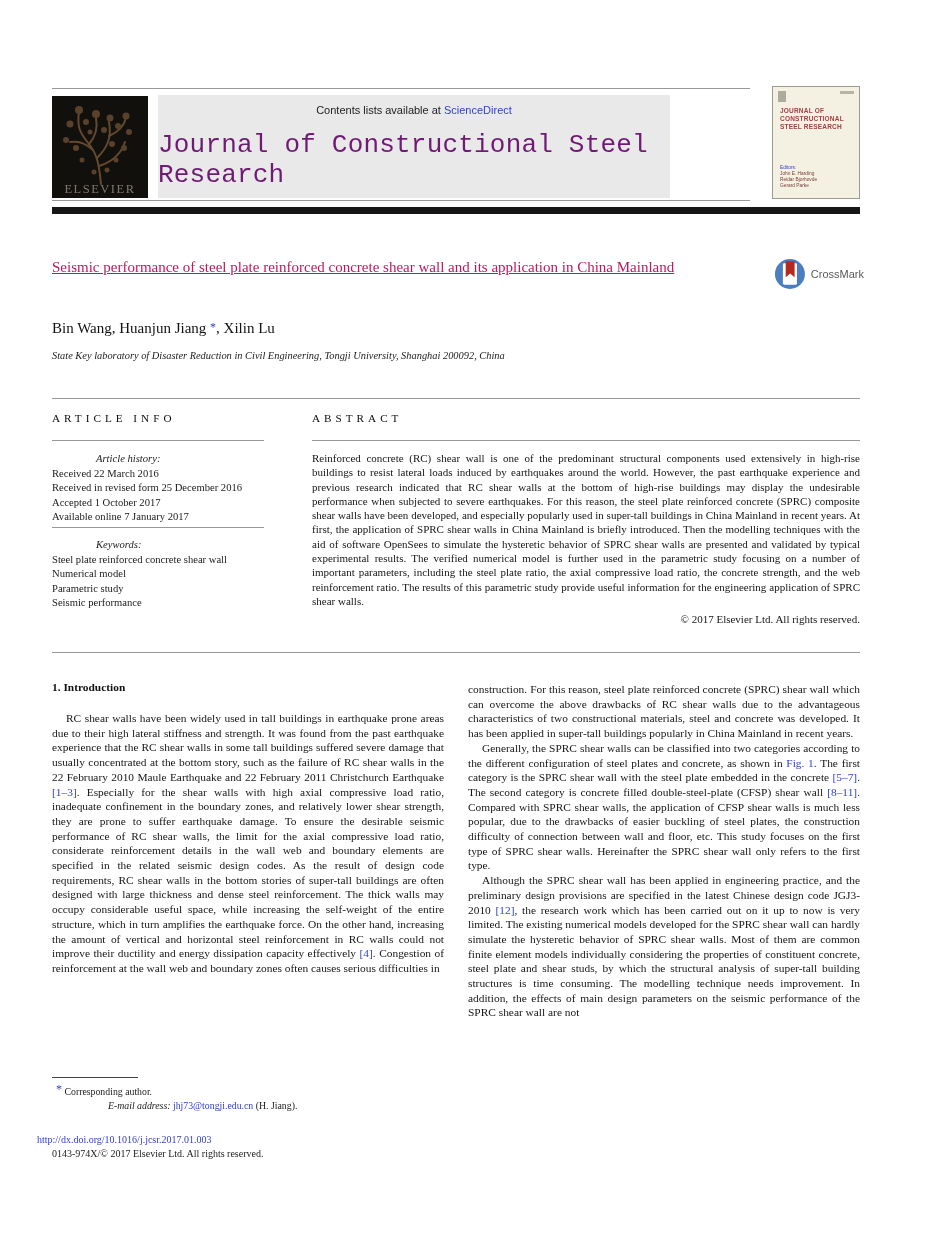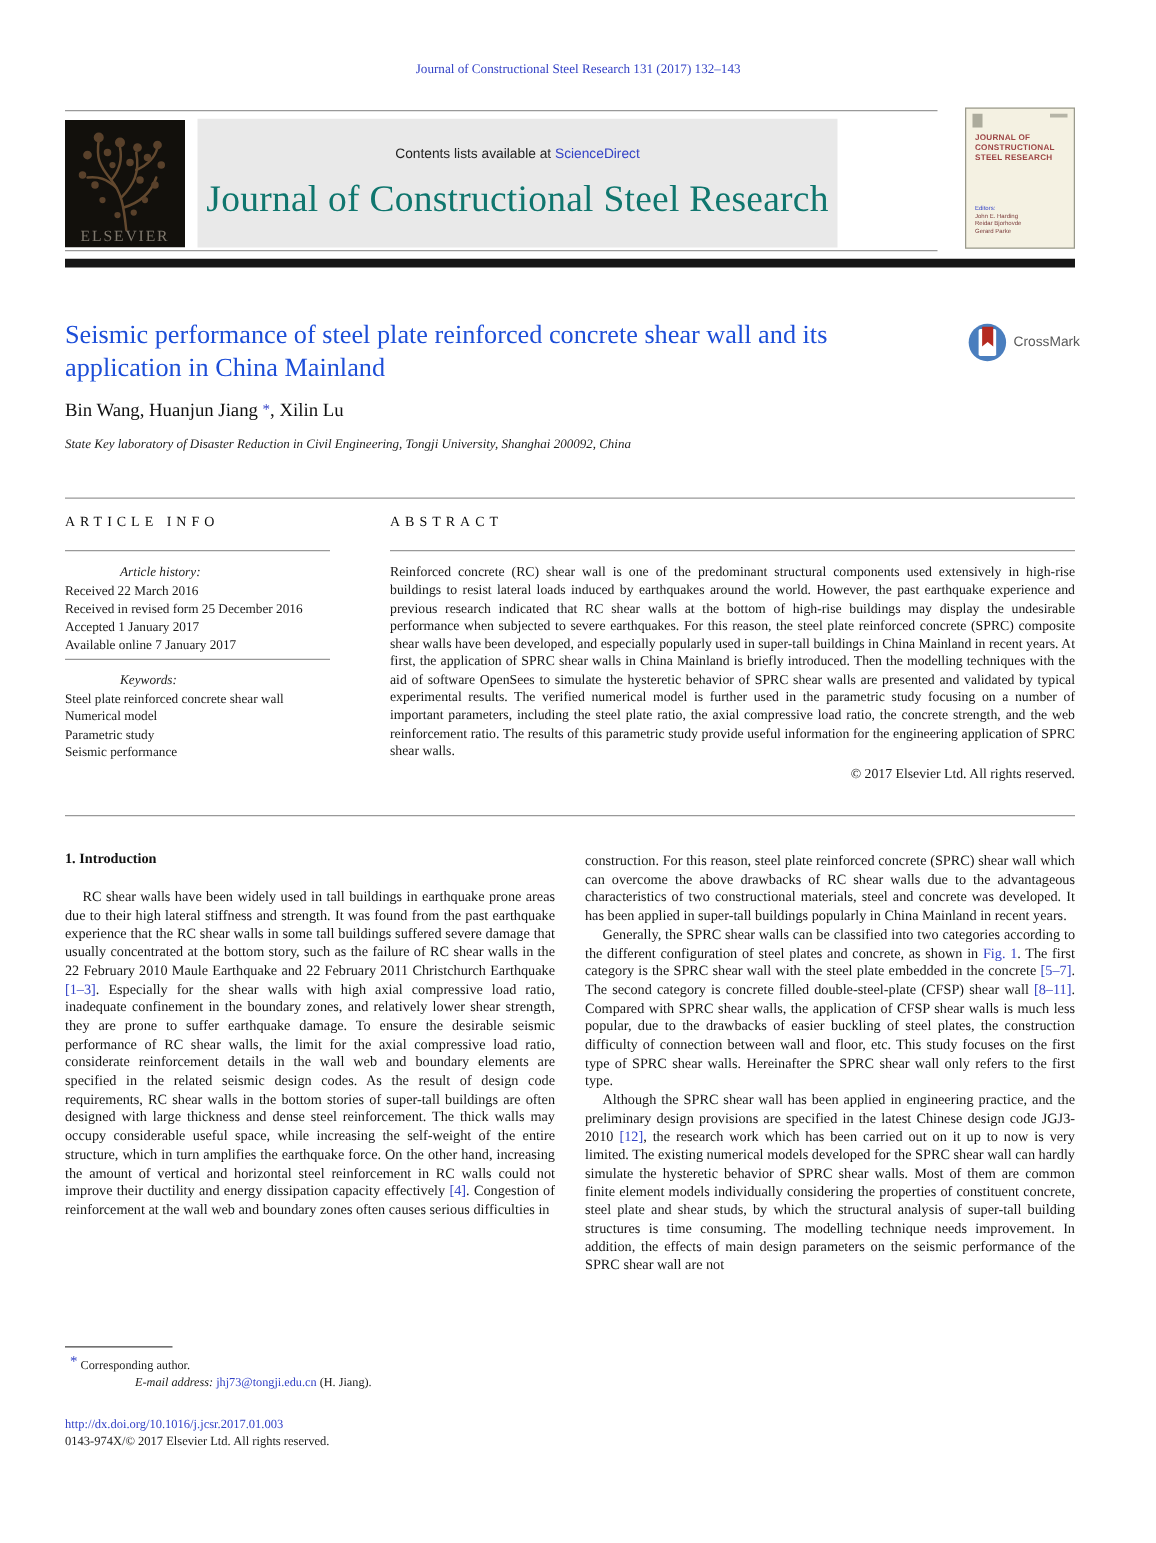--- a/index.html
+++ b/index.html
@@ -20,37 +20,37 @@
   .banner-rule-top { top:88px; left:52px; width:698px; }
   .banner-rule-bottom { top:200px; left:52px; width:698px; }
 
   .elsevier-logo { top:96px; left:52px; width:96px; height:117px; }
 
   .banner-box {
     top:95px; left:158px; width:512px; height:103px; background:#e9e9e9;
     display:flex; flex-direction:column; align-items:center; justify-content:center;
   }
   .contents-line { font-family:"Liberation Sans", sans-serif; font-size:11px; color:#222; margin-bottom:14px; }
-  .journal-banner-title { font-size:30px; color:#0f766e; letter-spacing:0.2px; }
+  .journal-banner-title { font-size:26px; color:#701a75; letter-spacing:0.2px;font-family:Liberation Mono, monospace; }
 
   .cover {
     top:86px; left:772px; width:88px; height:113px;
     background:#f4f1e2; border:1px solid #9a9a8d; overflow:hidden;
   }
   .cover-crest { position:absolute; top:4px; left:5px; width:8px; height:11px; background:#8d8d7f; opacity:.7; }
   .cover-issn { position:absolute; top:4px; right:5px; width:14px; height:3px; background:#9a9a8d; opacity:.7; }
   .cover-title { position:absolute; top:20px; left:7px; right:4px; font-family:"Liberation Sans", sans-serif;
     font-size:6.5px; font-weight:bold; line-height:8px; color:#9c4343; letter-spacing:.2px; }
   .cover-editors { position:absolute; top:78px; left:7px; font-family:"Liberation Sans", sans-serif;
     font-size:4.8px; line-height:6px; color:#7a3b3b; }
   .cover-editors .ed-label { color:#3342c6; }
 
   .black-bar { top:207px; left:52px; width:808px; height:7px; background:#161616; }
 
-  .article-title { top:254px; left:52px; width:700px; font-size:21px; line-height:27px; color:#1d4ed8; }
+  .article-title { top:254px; left:52px; width:700px; font-size:15px; line-height:27px; color:#be185d;text-decoration:underline; }
 
   .crossmark { top:257px; left:774px; width:90px; display:flex; align-items:center; gap:5px; }
   .crossmark-label { font-family:"Liberation Sans", sans-serif; font-size:11px; color:#5a5a5a; }
 
   .authors { top:320px; left:52px; font-size:15px;text-align:right; }
   .star { color:#3342c6; vertical-align:2px; font-size:12px; }
 
   .affiliation { left:52px; width:790px; font-size:10.4px; font-style:italic; color:#1a1a1a; }
   .affil-1 { top:350px; } .affil-2 { top:363px; }
 
@@ -76,29 +76,28 @@
 
   .body-col { font-size:11.4px; line-height:14.7px; text-align:justify; color:#151515; }
   .col-left { top:711px; left:52px; width:392px; }
   .col-right { top:682px; left:468px; width:392px; }
   .indent { text-indent:14px; }
 
   .footnote-rule { top:1077px; left:52px; width:86px; background:#444; height:1px; }
   .footnote { top:1083px; left:56px; width:392px; font-size:9.8px; line-height:13.5px; color:#1a1a1a; }
   .footnote .email-line { padding-left:8px; }
 
-  .doi-line { top:1134px; left:52px; font-size:10px;font-family:Liberation Serif, serif; }
+  .doi-line { top:1134px; left:37px; font-size:10px;font-family:Liberation Serif, serif; }
   .rights-line { top:1148px; left:52px; font-size:10px; color:#1a1a1a; }
 </style>
 </head>
 <body>
 
 <div class="page">
 
-  <div class="abs citation">Journal of Constructional Steel Research 131 (2017) 132–143</div>
 
   <div class="abs rule banner-rule-top"></div>
 
   <div class="abs elsevier-logo">
     <svg width="96" height="102" viewBox="0 0 96 102">
       <rect width="96" height="102" fill="#12100c"></rect>
       <g stroke="#63492f" fill="none" stroke-width="2" stroke-linecap="round">
         <path d="M49 88 C47 68 45 58 37 48 C27 36 25 30 27 16"></path>
         <path d="M45 62 C55 52 60 42 57 26"></path>
         <path d="M41 54 C33 47 27 45 18 46"></path>
@@ -176,21 +175,21 @@
   <div class="abs rule info-rule-top"></div>
   <div class="abs heading-spaced h-artinfo">ARTICLE INFO</div>
   <div class="abs heading-spaced h-abstract">ABSTRACT</div>
   <div class="abs rule rule-under-info"></div>
   <div class="abs rule rule-under-abs"></div>
 
   <div class="abs info-block history-block">
     <div class="info-label">Article history:</div>
     <div>Received 22 March 2016</div>
     <div>Received in revised form 25 December 2016</div>
-    <div>Accepted 1 January 2017</div>
+    <div>Accepted 1 October 2017</div>
     <div>Available online 7 January 2017</div>
   </div>
 
   <div class="abs rule rule-kw"></div>
 
   <div class="abs info-block keywords-block">
     <div class="info-label">Keywords:</div>
     <div>Steel plate reinforced concrete shear wall</div>
     <div>Numerical model</div>
     <div>Parametric study</div>

